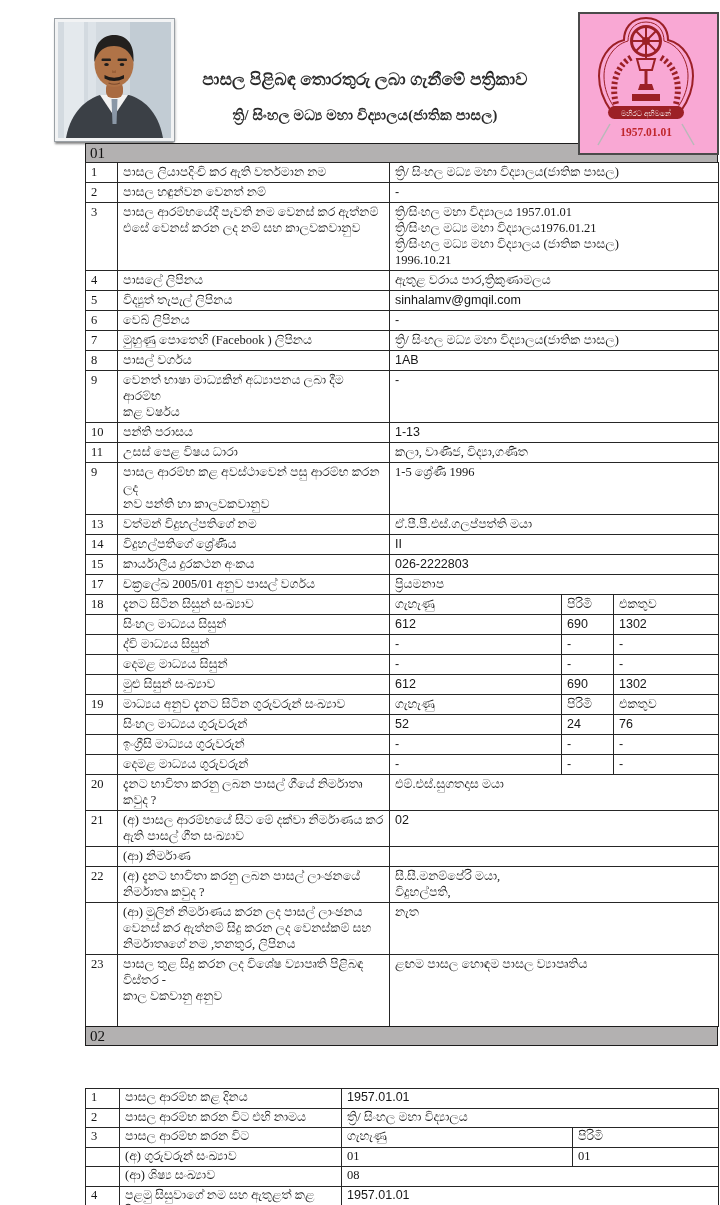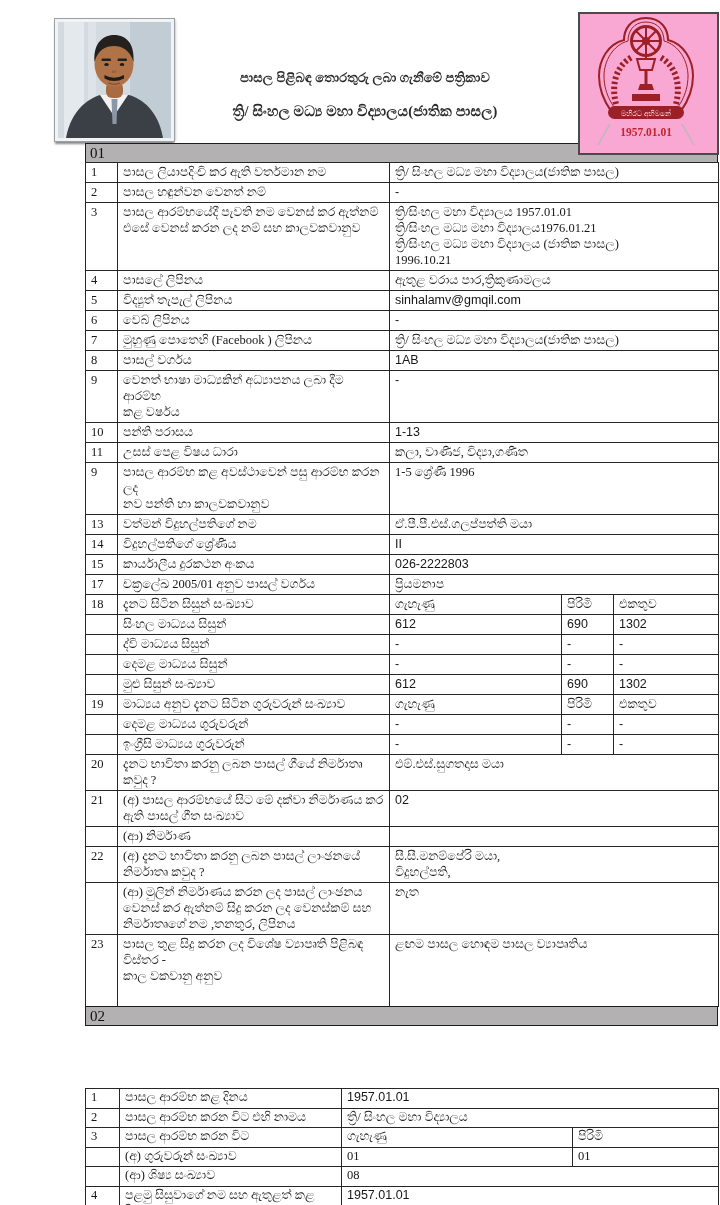--- a/index.html
+++ b/index.html
@@ -11,21 +11,21 @@
     position:absolute; left:55px; top:19px; width:113px; height:116px;
     border:3px solid #f2f3f4; outline:1px solid #9aa0a5;
     box-shadow:0 3px 2px rgba(40,40,40,.55), 2px 0 2px rgba(90,90,90,.25);
     background:#d7dde3;
   }
   .photo-frame svg { display:block; }
 
   .title-block {
     position:absolute; left:150px; top:70px; width:430px; text-align:center;
   }
-  .title-line1 { font-size:13px; font-weight:600; color:#2a2a2a; letter-spacing:.2px; }
+  .title-line1 { font-size:17px; font-weight:600; color:#2a2a2a; letter-spacing:.2px; }
   .title-line2 { font-size:14.5px; font-weight:600; color:#2a2a2a; margin-top:17px; letter-spacing:.2px; }
 
   .logo-box {
     position:absolute; left:578px; top:12px; width:137px; height:139px;
     border:2px solid #4a4a4a; background:#f9a8d4; z-index:5;
   }
   .logo-box svg { display:block; }
 
   
   .form-area { position:absolute; left:85px; top:143px; width:633px; }
@@ -250,28 +250,35 @@
           </tr>
           <tr>
             <td class="num">19</td>
             <td class="label">මාධ්‍යය අනුව දැනට සිටින ගුරුවරුන් සංඛ්‍යාව</td>
             <td class="c0">ගැහැණු</td>
             <td class="c1">පිරිමි</td>
             <td class="c2">එකතුව</td>
           </tr>
           <tr>
             <td class="num"></td>
-            <td class="label">දෙමළ මාධ්‍යය ගුරුවරුන්</td>
+            <td class="label">සිංහල මාධ්‍යය  ගුරුවරුන්</td>
+            <td class="c0 latin">52</td>
+            <td class="c1 latin">24</td>
+            <td class="c2 latin">76</td>
+          </tr>
+          <tr>
+            <td class="num"></td>
+            <td class="label">ඉංග්‍රීසි මාධ්‍යය ගුරුවරුන්</td>
             <td class="c0 latin">-</td>
             <td class="c1 latin">-</td>
             <td class="c2 latin">-</td>
           </tr>
           <tr>
             <td class="num"></td>
-            <td class="label">ඉංග්‍රීසි මාධ්‍යය ගුරුවරුන්</td>
+            <td class="label">දෙමළ මාධ්‍යය ගුරුවරුන්</td>
             <td class="c0 latin">-</td>
             <td class="c1 latin">-</td>
             <td class="c2 latin">-</td>
           </tr>
           <tr>
             <td class="num">20</td>
             <td class="label">දැනට භාවිතා කරනු ලබන පාසල් ගීයේ නිර්මාතෘ කවුද ?</td>
             <td class="value" colspan="3">එම්.එස්.සුගතදාස  මයා</td>
           </tr>
           <tr>

